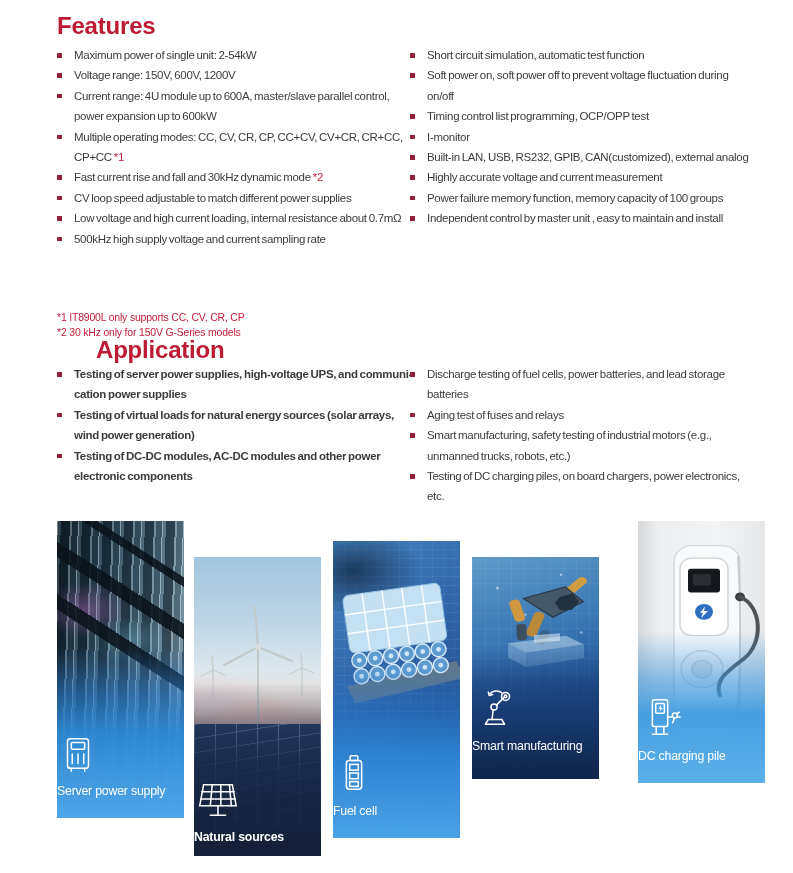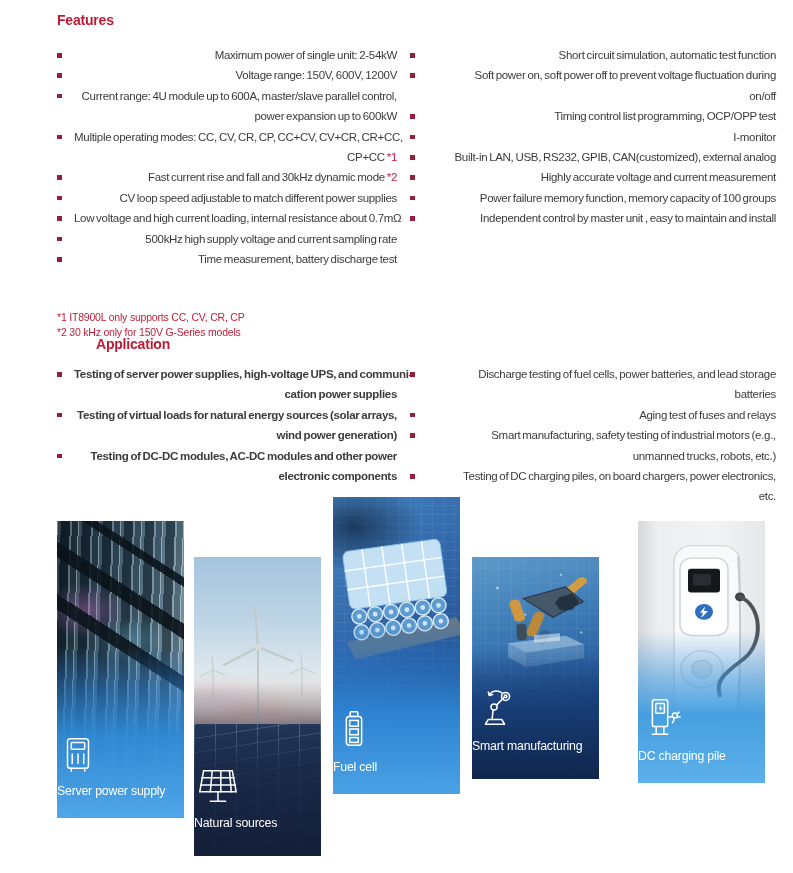--- a/index.html
+++ b/index.html
@@ -7,29 +7,29 @@
     --body-text:#3b3b3b; --card-label:#ffffff;
   }
   *{box-sizing:border-box; margin:0; padding:0;}
   html,body{background:#fff;}
   .page{
     position:relative; width:793px; height:873px; background:#ffffff;
     font-family:"Liberation Sans","DejaVu Sans",sans-serif; color:var(--body-text);
     overflow:hidden;
   }
   .sec-title{
-    position:absolute; left:57px; font-size:14px; font-weight:700;
+    position:absolute; left:57px; font-size:24px; font-weight:700;
     color:var(--accent-red); letter-spacing:-0.2px;
   }
   #features-title{top:12px;}
   #application-title{top:336px;margin-left:39px;}
 
   .col{position:absolute; font-size:11.5px; letter-spacing:-0.3px; word-spacing:-1px;}
   .col ul{list-style:none;}
-  .col li{position:relative; padding-left:17px; line-height:20.4px;text-align:right;}
+  .col li{position:relative; padding-left:17px; line-height:20.4px;}
   .bullet{
     position:absolute; left:0; top:8px; width:4.5px; height:4.5px;
     background:var(--bullet-red); display:block;
   }
   .line{display:block; white-space:nowrap;}
   .ref{color:var(--footnote-red);}
   #feat-left-col{left:57px; top:45px; width:340px;}
   #feat-right-col{left:410px; top:45px; width:366px;}
   #app-left-col{left:57px; top:364px; width:340px;font-weight:bold;}
   #app-right-col{left:410px; top:364px; width:366px;}
@@ -158,24 +158,20 @@
             <span class="bullet"></span>
             <span class="line">CV loop speed adjustable to match different power supplies</span>
           </li>
           <li>
             <span class="bullet"></span>
             <span class="line">Low voltage and high current loading, internal resistance about 0.7mΩ</span>
           </li>
           <li>
             <span class="bullet"></span>
             <span class="line">500kHz high supply voltage and current sampling rate</span>
-          </li>
-          <li>
-            <span class="bullet"></span>
-            <span class="line">Time measurement, battery discharge test</span>
           </li>
         </ul>
     </div>
     <div class="col" id="feat-right-col">
       <ul id="feat-right">
           <li>
             <span class="bullet"></span>
             <span class="line">Short circuit simulation, automatic test function</span>
           </li>
           <li>
@@ -296,37 +292,37 @@
       <line x1="19" y1="113" x2="7" y2="119"></line>
       <line x1="19" y1="113" x2="31" y2="118"></line>
       <line x1="108" y1="111" x2="108" y2="138"></line>
       <line x1="108" y1="111" x2="107" y2="97"></line>
       <line x1="108" y1="111" x2="96" y2="117"></line>
       <line x1="108" y1="111" x2="120" y2="116"></line>
     </g>
   </svg>
         </div>
         <div class="overlay overlay-natural"></div>
-        <div class="caption" style="bottom: 26px;">
+        <div class="caption" style="bottom: 12px; font-weight: bold;">
           <span class="icon">
             <svg width="46" height="44" viewBox="0 0 48 46" fill="none" stroke="#fff" stroke-width="1.6" stroke-linecap="round">
     <polygon points="10,8 40,8 44,30 6,30"></polygon>
     <line x1="19" y1="8" x2="17" y2="30"></line>
               <line x1="28" y1="8" x2="28" y2="30"></line>
               <line x1="37" y1="8" x2="39" y2="30"></line>
     <line x1="8" y1="15.5" x2="42" y2="15.5"></line>
               <line x1="7" y1="23" x2="43" y2="23"></line>
     <line x1="25" y1="30" x2="25" y2="40"></line>
     <line x1="17" y1="40" x2="33" y2="40"></line>
   </svg>
           </span>
           <span class="label">Natural sources</span>
         </div>
       </div>
-      <div class="card" style="left: 333px; top: 497px; height: 297px;">
+      <div class="card" style="left: 333px; top: 541px; height: 297px;">
         <div class="photo photo-fuel">
           <svg class="scene" viewBox="0 0 127 297" preserveAspectRatio="none" aria-hidden="true">
     <g transform="rotate(-8 64 100)">
       <polygon points="8,138 120,128 126,146 14,156" fill="#6b7c8a" opacity="0.85"></polygon>
       <rect x="16" y="48" width="98" height="58" rx="6" fill="rgba(208,234,250,0.92)" stroke="#8fc0e2"></rect>
       <g stroke="rgba(255,255,255,0.95)" stroke-width="1.4">
         <line x1="16" y1="67" x2="114" y2="67"></line>
         <line x1="16" y1="86" x2="114" y2="86"></line>
         <line x1="36" y1="48" x2="36" y2="106"></line>
         <line x1="56" y1="48" x2="56" y2="106"></line>

